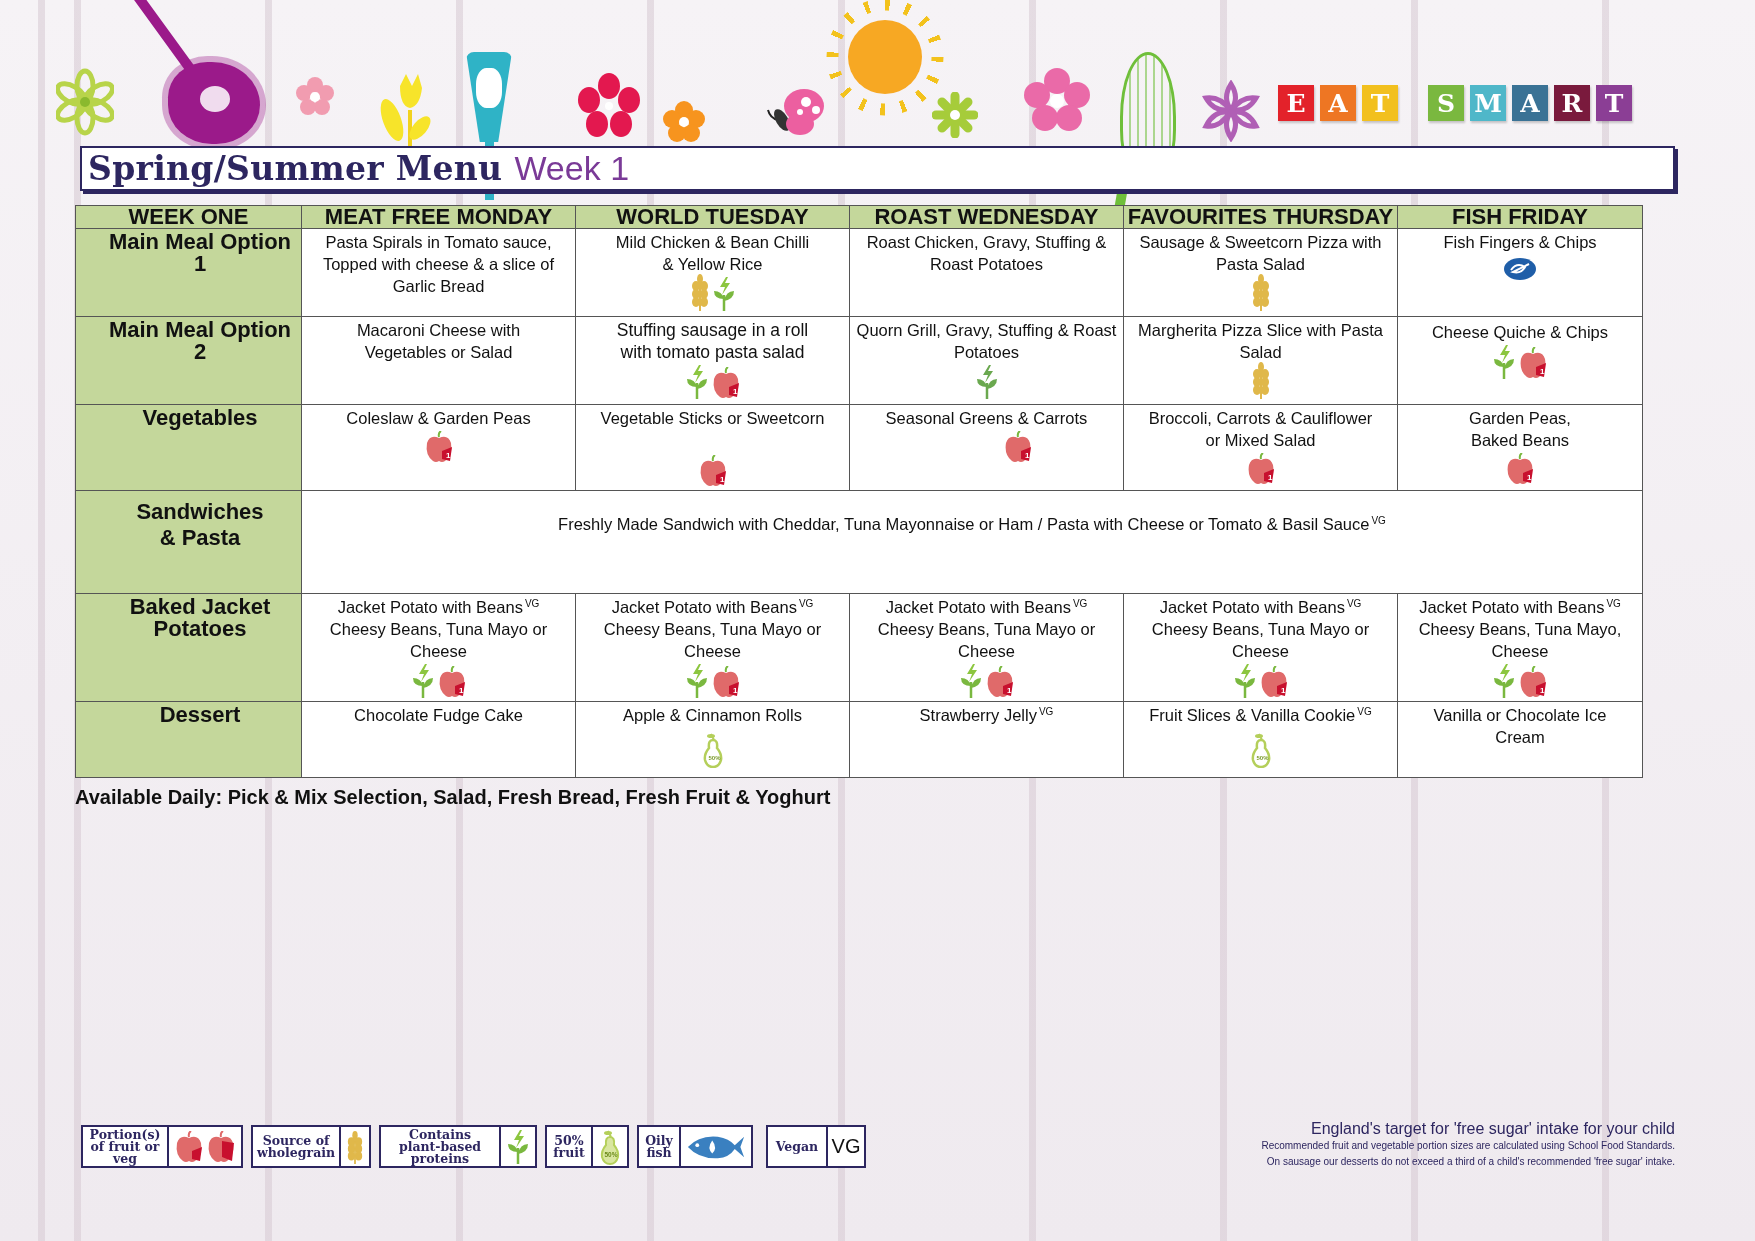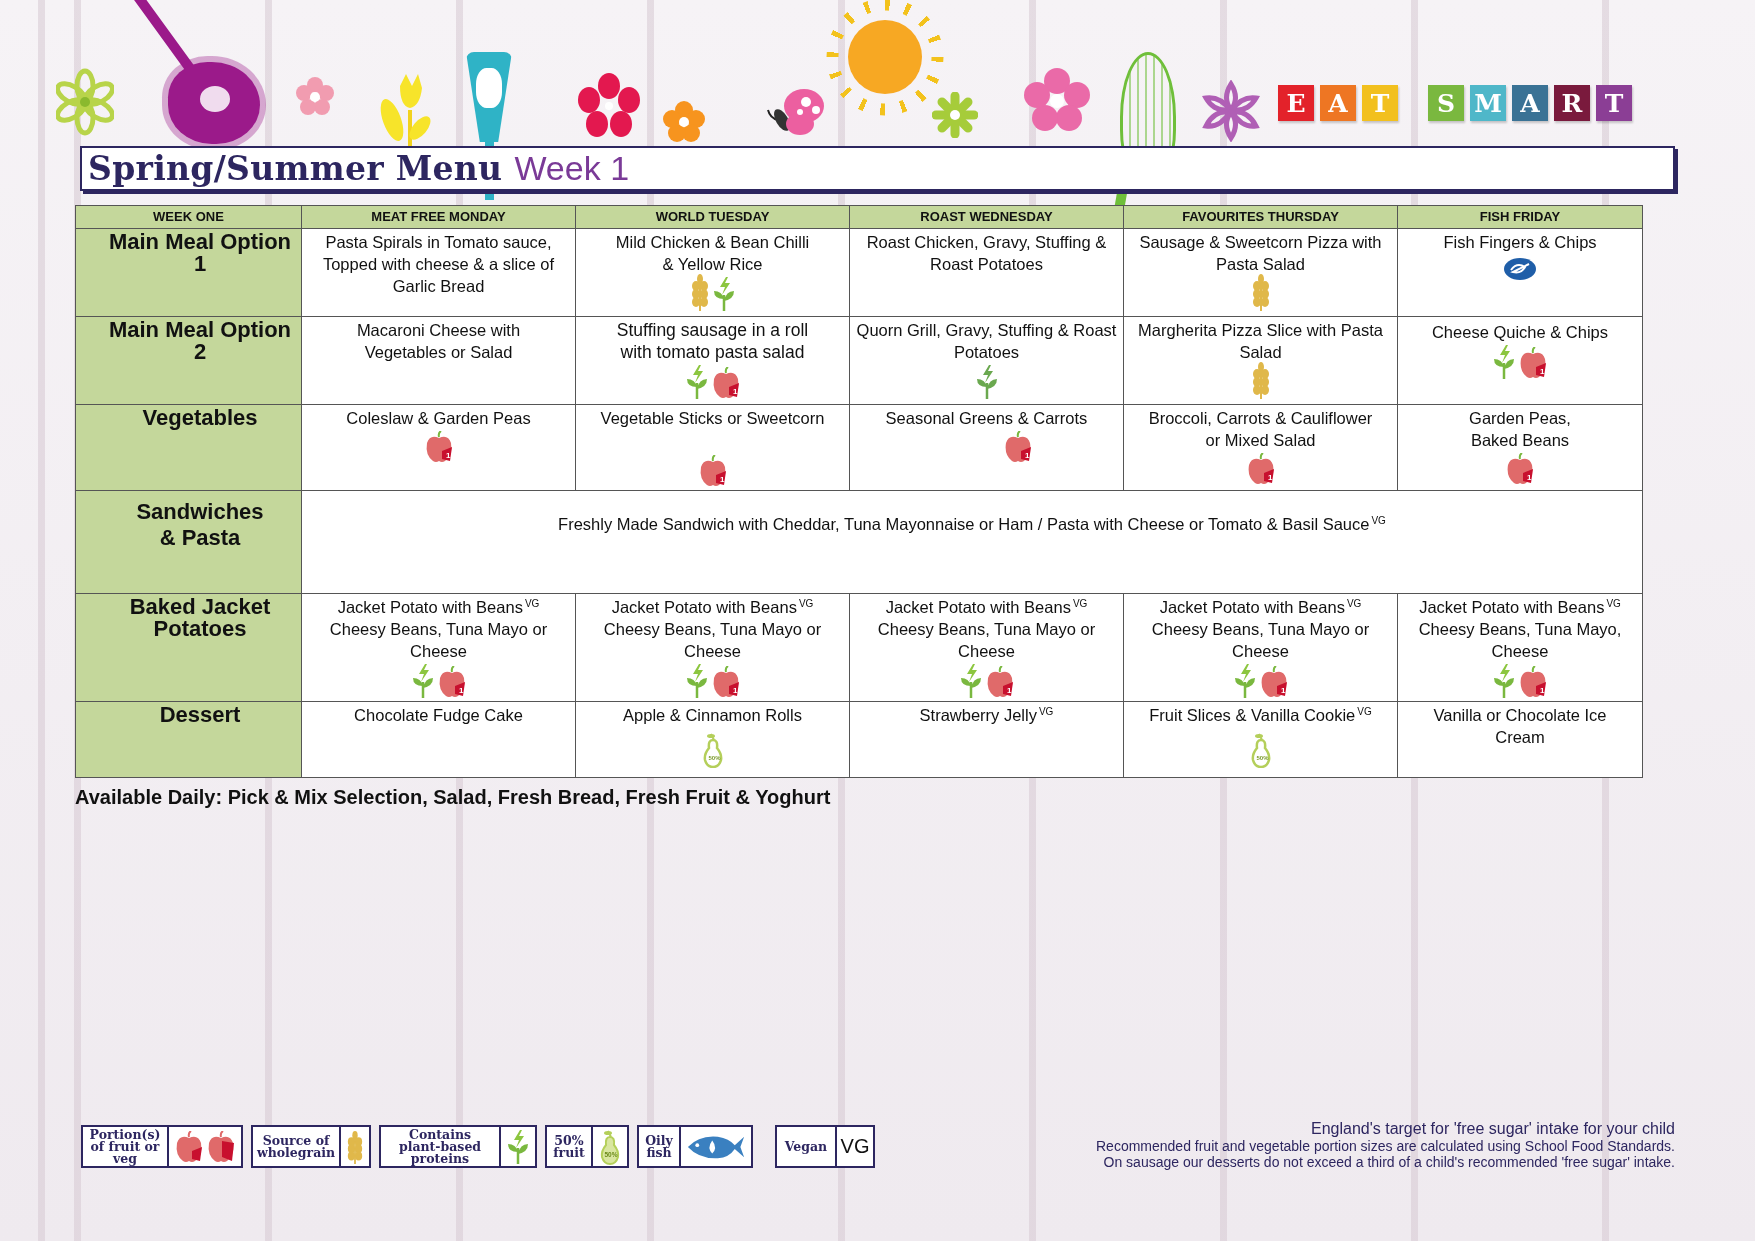--- a/index.html
+++ b/index.html
@@ -44,21 +44,21 @@
   
   .titlebar { position:absolute; left:80px; top:146px; width:1595px; height:45px; background:#fff;
     border:2px solid #2d2660; box-shadow: 3px 3px 0 #2d2660; display:flex; align-items:center; }
   .title-main { font-family:"DejaVu Serif", serif; font-weight:bold; font-size:33px; color:#2d2660; margin-left:6px; letter-spacing:0.3px; }
   .title-week { font-family:"Liberation Sans", sans-serif; font-size:34px; color:#7a3a97; margin-left:12px; }
   .title-dates { font-family:"Liberation Sans", sans-serif; font-size:18px; color:#111; margin-left:42px; }
 
   
   table.menu { position:absolute; left:75px; top:205px; width:1567px; border-collapse:collapse; background:#fff; table-layout:fixed; }
   table.menu td, table.menu th { border:1.5px solid #555; text-align:center; vertical-align:top; font-size:16.5px; line-height:22px; padding:2px 6px; }
-  table.menu th { background:#c4d79b; font-weight:bold; font-size:13px; height:22px; vertical-align:middle; padding:0; }
+  table.menu th { background:#c4d79b; font-weight:bold; font-size:22px; height:22px; vertical-align:middle; padding:0; }
   table.menu td.rowhead { background:#c4d79b; font-weight:bold; font-size:22px;padding-left:29px; }
   .icons { display:flex; justify-content:center; gap:2px; margin-top:2px; height:34px; align-items:flex-end; }
   .ico { display:inline-block; position:relative; }
   .apple { width:30px; height:32px; }
   .wheat { width:20px; height:38px; }
   .sprout { width:24px; height:34px; }
   .pear { width:24px; height:36px; }
   .msc { width:34px; height:26px; }
   sup.vg { font-size:10px; font-weight:normal; vertical-align:super; line-height:0; margin-left:2px; }
 
@@ -66,21 +66,21 @@
 
   
   .legend { position:absolute; left:81px; top:1125px; display:flex; gap:8px; }
   .lg { display:flex; border:2px solid #2d2660; height:43px; background:#fff; }
   .lg .lbl { font-family:"DejaVu Serif", serif; font-weight:bold; font-size:12.5px; line-height:12px; color:#2d2660; padding:3px 5px; display:flex; align-items:center; justify-content:center; text-align:center; border-right:2px solid #2d2660; }
   .lg .sym { display:flex; align-items:center; justify-content:center; padding:0 5px; gap:2px; }
   .lg .vg-text { font-size:20px; color:#111; font-family:"Liberation Sans", sans-serif; }
 
   .footnote { position:absolute; right:80px; top:1120px; text-align:right; color:#2d2660; }
   .footnote .fn-title { font-size:16px; }
-  .footnote .fn-line { font-size:14px; line-height:16px;text-align:right; }
+  .footnote .fn-line { font-size:10px; line-height:16px;text-align:right; }
 </style>
 </head>
 <body>
 
 <div class="page">
 
   <div class="deco">
     <svg style="position:absolute;left:56px;top:68px" width="58" height="68" viewBox="0 0 58 68">
       <g fill="none" stroke="#b8d44a" stroke-width="5">
         <ellipse cx="29" cy="18" rx="8" ry="15"></ellipse>
@@ -604,21 +604,21 @@
     <div class="lg">
       <div class="lbl" style="width:42px">Oily fish</div>
       <div class="sym" style="width:70px">
         <svg width="64" height="30" viewBox="0 0 64 30">
             <path d="M2 15 Q14 2 34 4 Q46 6 52 13 L62 4 L58 15 L62 26 L52 17 Q46 26 34 27 Q14 28 2 15Z" fill="#3a80c0"></path>
             <circle cx="12" cy="13" r="2" fill="#fff"></circle>
             <path d="M28 8 Q22 16 28 22 Q34 16 28 8Z" fill="#fff"></path>
           </svg>
       </div>
     </div>
-    <div class="lg" style="margin-left:14px">
+    <div class="lg" style="margin-left:5px">
       <div class="lbl" style="width:60px">Vegan</div>
       <div class="sym" style="width:36px">
           <span class="vg-text">VG</span>
         </div>
     </div>
   </div>
 
   <div class="footnote">
     <div class="fn-title">England's target for 'free sugar' intake for your child</div>
     <div class="fn-line">Recommended fruit and vegetable portion sizes are calculated using School Food Standards.</div>

